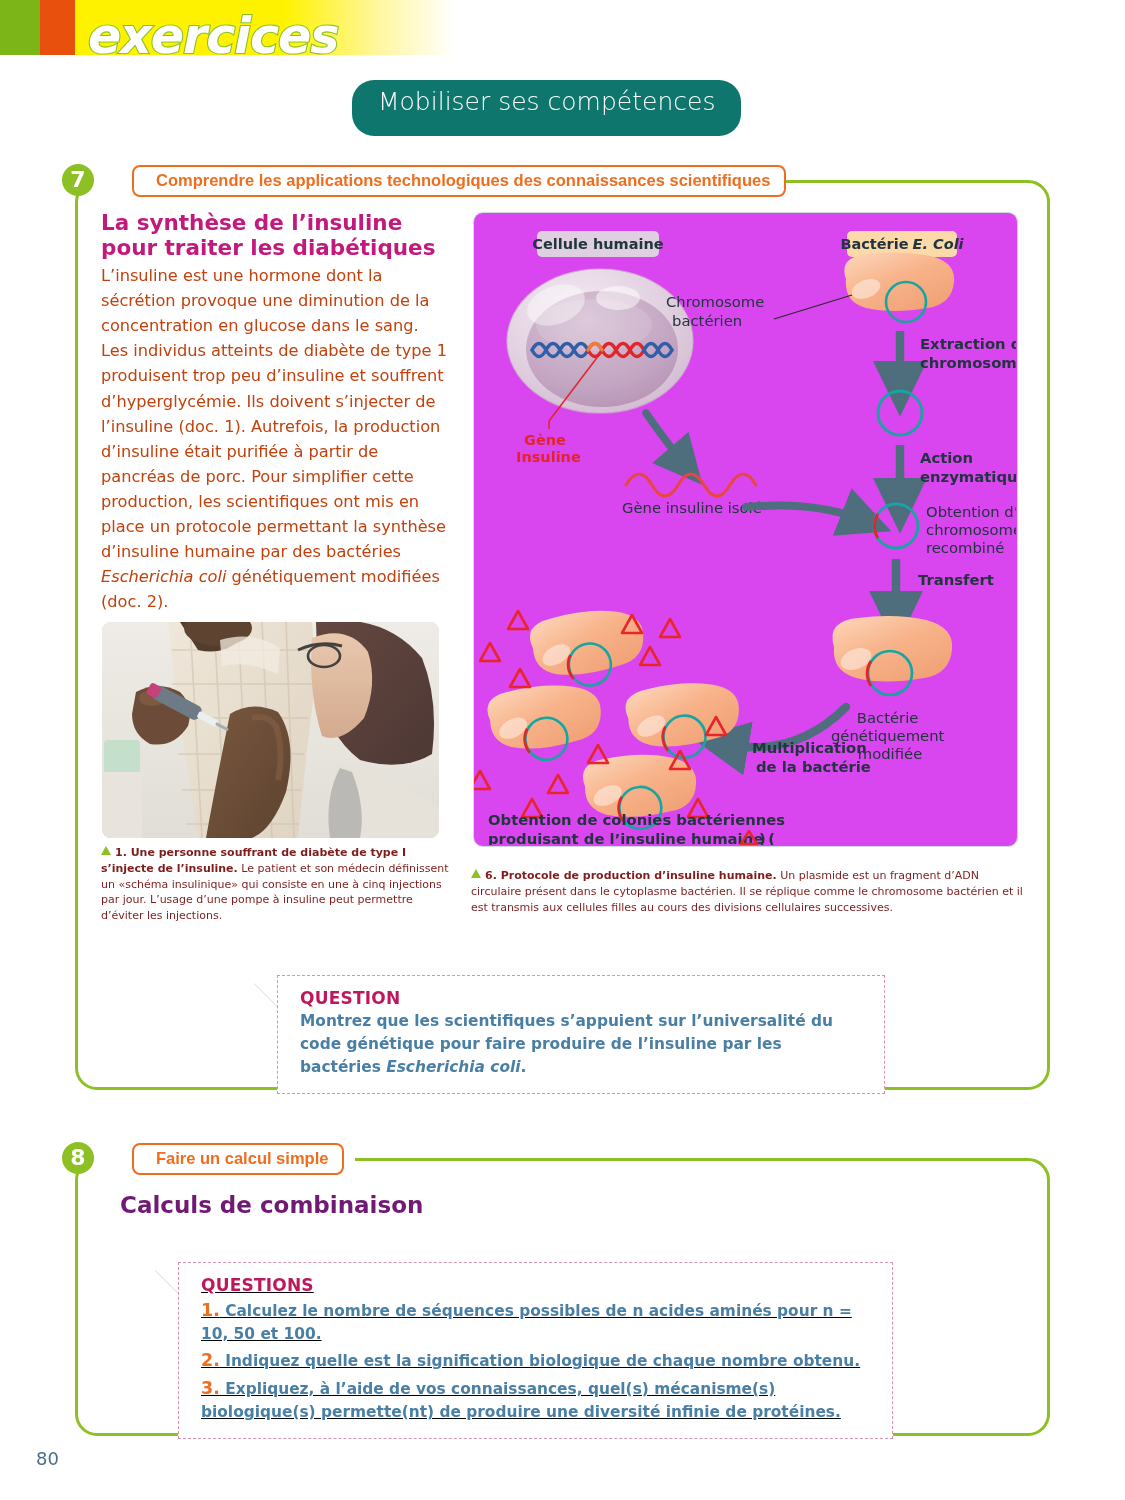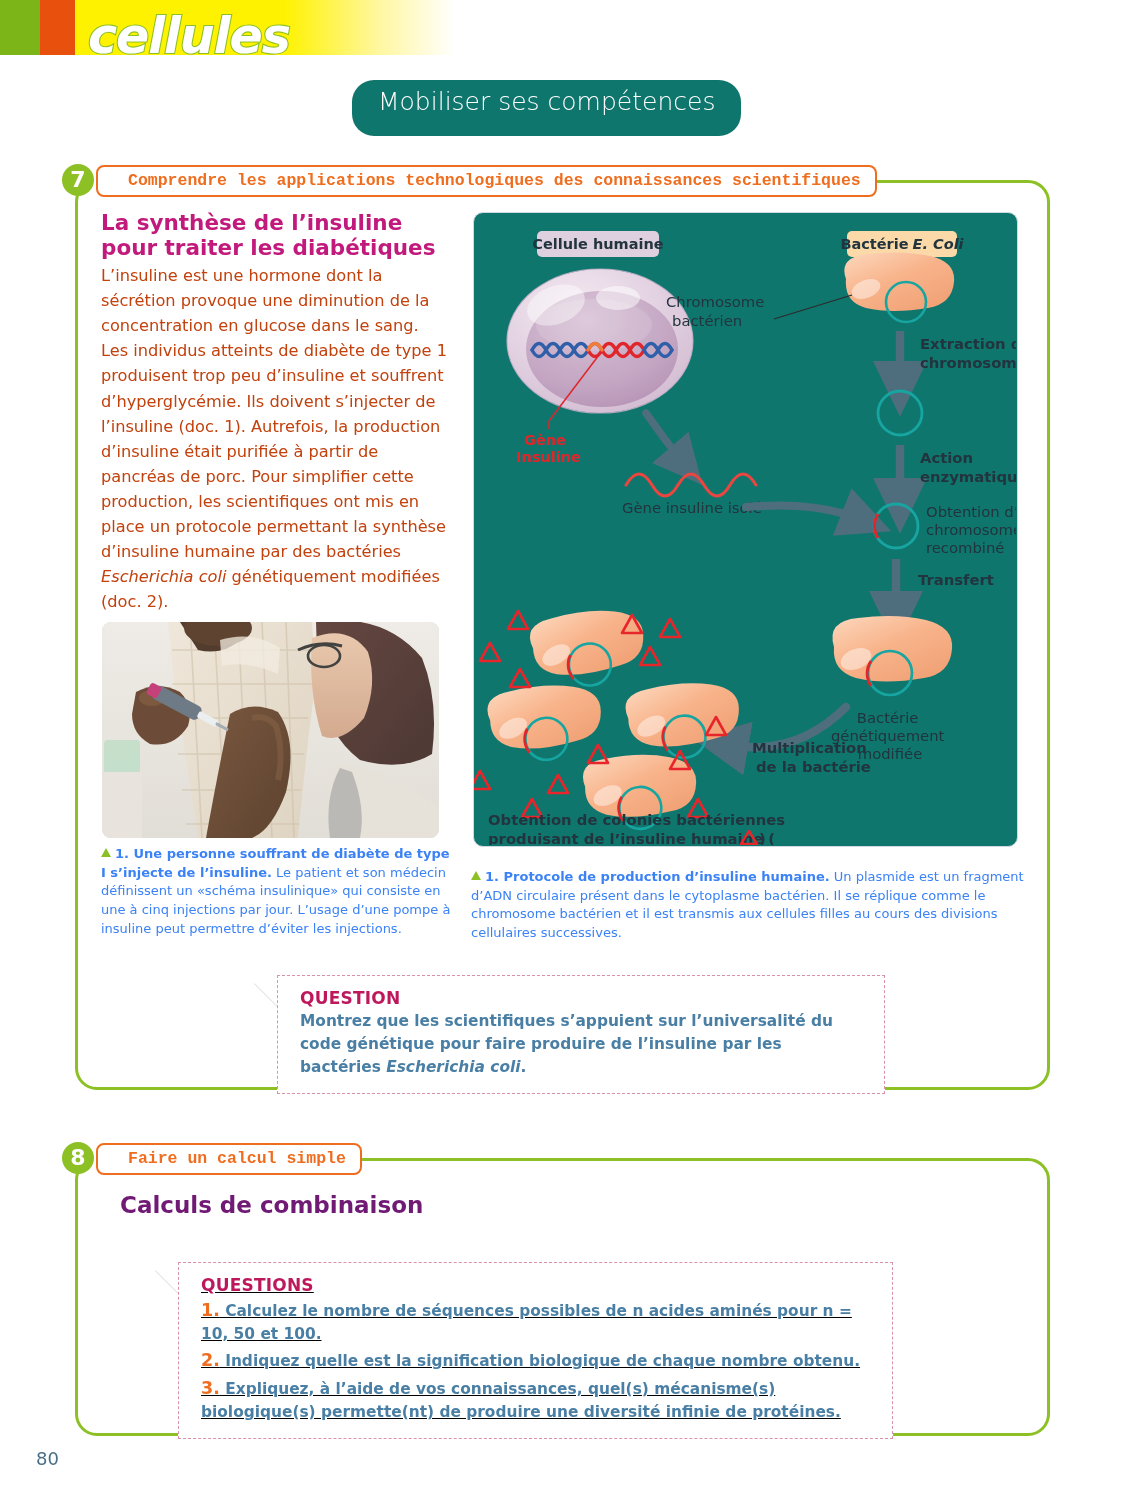--- a/index.html
+++ b/index.html
@@ -48,23 +48,24 @@
     background:#8cc024; color:#fff;
     font-size:22px; font-weight:bold; text-align:center; line-height:32px;
     font-family:"DejaVu Sans", sans-serif;
     z-index:6;
   }
   
   .ex-title {
     position:absolute; z-index:5;
     background:#fff; border:2px solid #ef6d1e; border-radius:8px;
     color:#ef6d1e; font-weight:bold; font-size:16.5px;
-    padding:4px 14px 5px 30px;
+    padding:4px 14px 5px 22px;
     white-space:nowrap;
-    font-family:Liberation Mono, monospace;
+    font-family:Liberation Sans, sans-serif;
+    margin-left:36px;
   }
   .ex7-bubble { left:62px; top:164px; }
   .ex7-title  { left:96px; top:165px; }
   .ex8-bubble { left:62px; top:1142px; }
   .ex8-title  { left:96px; top:1143px; }
 
   
   .frame-mask { position:absolute; background:#fff; z-index:4; }
 
   
@@ -82,37 +83,37 @@
 
   
   .photo {
     position:absolute; left:102px; top:622px; width:337px; height:216px;
     border-radius:9px; overflow:hidden; background:#d8d2cb;
   }
   .photo svg { display:block; width:100%; height:100%; }
 
   
   .cap {
-    position:absolute; font-size:13px; line-height:1.44; color:#3b82f6;
+    position:absolute; font-size:11px; line-height:1.44; color:#7f1d1d;
     font-family:"DejaVu Sans", sans-serif;
   }
   .cap b { font-weight:bold; }
   .cap-tri {
     display:inline-block; width:0; height:0;
     border-left:5.5px solid transparent; border-right:5.5px solid transparent;
     border-bottom:9px solid #8cc024;
     margin-right:4px; position:relative; top:-1px;
   }
   .cap1 { left:101px; top:845px; width:352px; }
   .cap2 { left:471px; top:868px; width:560px; }
 
   
   .dia-frame {
     position:absolute; left:473px; top:212px; width:545px; height:635px;
-    border:1.5px solid #cfd9e2; border-radius:10px; background:#0f766e; overflow:hidden;
+    border:1.5px solid #cfd9e2; border-radius:10px; background:#d946ef; overflow:hidden;
   }
   .dia-frame svg { display:block; }
 
   
   .qbox {
     position:absolute; border:1.3px dashed #d892ae; background:#fff;
     padding:12px 20px 14px 22px;
   }
   .qbox-fold {
     position:absolute; width:34px; height:34px; background:#fff;
@@ -148,21 +149,21 @@
   }
 </style>
 </head>
 <body>
 
 <div class="page">
 
   <div class="hdr-bar-green"></div>
   <div class="hdr-bar-orange"></div>
   <div class="hdr-bar-yellow"></div>
-  <div class="ex-word">cellules</div>
+  <div class="ex-word">exercices</div>
   <div class="mob-tab">Mobiliser ses compétences</div>
 
   <div class="ex-block seven"></div>
   <div class="frame-mask" style="left:90px; top:178px; width:660px; height:8px;"></div>
   <div class="ex-bubble ex7-bubble">7</div>
   <div class="ex-title ex7-title">Comprendre les applications technologiques des connaissances scientifiques</div>
 
   <div class="lead-title">La synthèse de l’insuline pour traiter les diabétiques</div>
 
   <div class="lead-body"><span>L’insuline est une hormone dont la sécrétion provoque une diminution de la concentration en glucose dans le sang. Les individus atteints de diabète de type 1 produisent trop peu d’insuline et souffrent d’hyperglycémie. Ils doivent s’injecter de l’insuline (doc. 1). Autrefois, la production d’insuline était purifiée à partir de pancréas de porc. Pour simplifier cette production, les scientifiques ont mis en place un protocole permettant la synthèse d’insuline humaine par des bactéries </span><i>Escherichia coli</i><span> génétiquement modifiées (doc. 2).</span></div>
@@ -238,21 +239,21 @@
 
       <path d="M236 140 Q288 150 337 186 L337 216 L228 216 Q222 170 236 140 Z" fill="#e6e1d8"></path>
       <path d="M250 150 Q264 186 258 216 L228 216 Q222 176 238 146 Z" fill="#8b8d8f" opacity=".55"></path>
 
       <rect width="337" height="216" fill="#f2ece4" opacity=".12"></rect>
     </svg>
   </div>
 
   <div class="cap cap1"><span class="cap-tri"></span><b>1. Une personne souffrant de diabète de type I s’injecte de l’insuline.</b><span> Le patient et son médecin définissent un «schéma insulinique» qui consiste en une à cinq injections par jour. L’usage d’une pompe à insuline peut permettre d’éviter les injections.</span></div>
 
-  <div class="cap cap2"><span class="cap-tri"></span><b>1. Protocole de production d’insuline humaine.</b><span> Un plasmide est un fragment d’ADN circulaire présent dans le cytoplasme bactérien. Il se réplique comme le chromosome bactérien et il est transmis aux cellules filles au cours des divisions cellulaires successives.</span></div>
+  <div class="cap cap2"><span class="cap-tri"></span><b>6. Protocole de production d’insuline humaine.</b><span> Un plasmide est un fragment d’ADN circulaire présent dans le cytoplasme bactérien. Il se réplique comme le chromosome bactérien et il est transmis aux cellules filles au cours des divisions cellulaires successives.</span></div>
 
   <div class="dia-frame">
   <svg width="542" height="632" viewBox="0 0 542 632">
     <defs>
       <radialGradient id="cellOuter" cx="38%" cy="28%" r="78%">
         <stop offset="0" stop-color="#f4eaf2"></stop>
             <stop offset="55%" stop-color="#e3d2e2"></stop>
             <stop offset="100%" stop-color="#d3bcd2"></stop>
       </radialGradient>
       <radialGradient id="nucG" cx="40%" cy="25%" r="80%">

